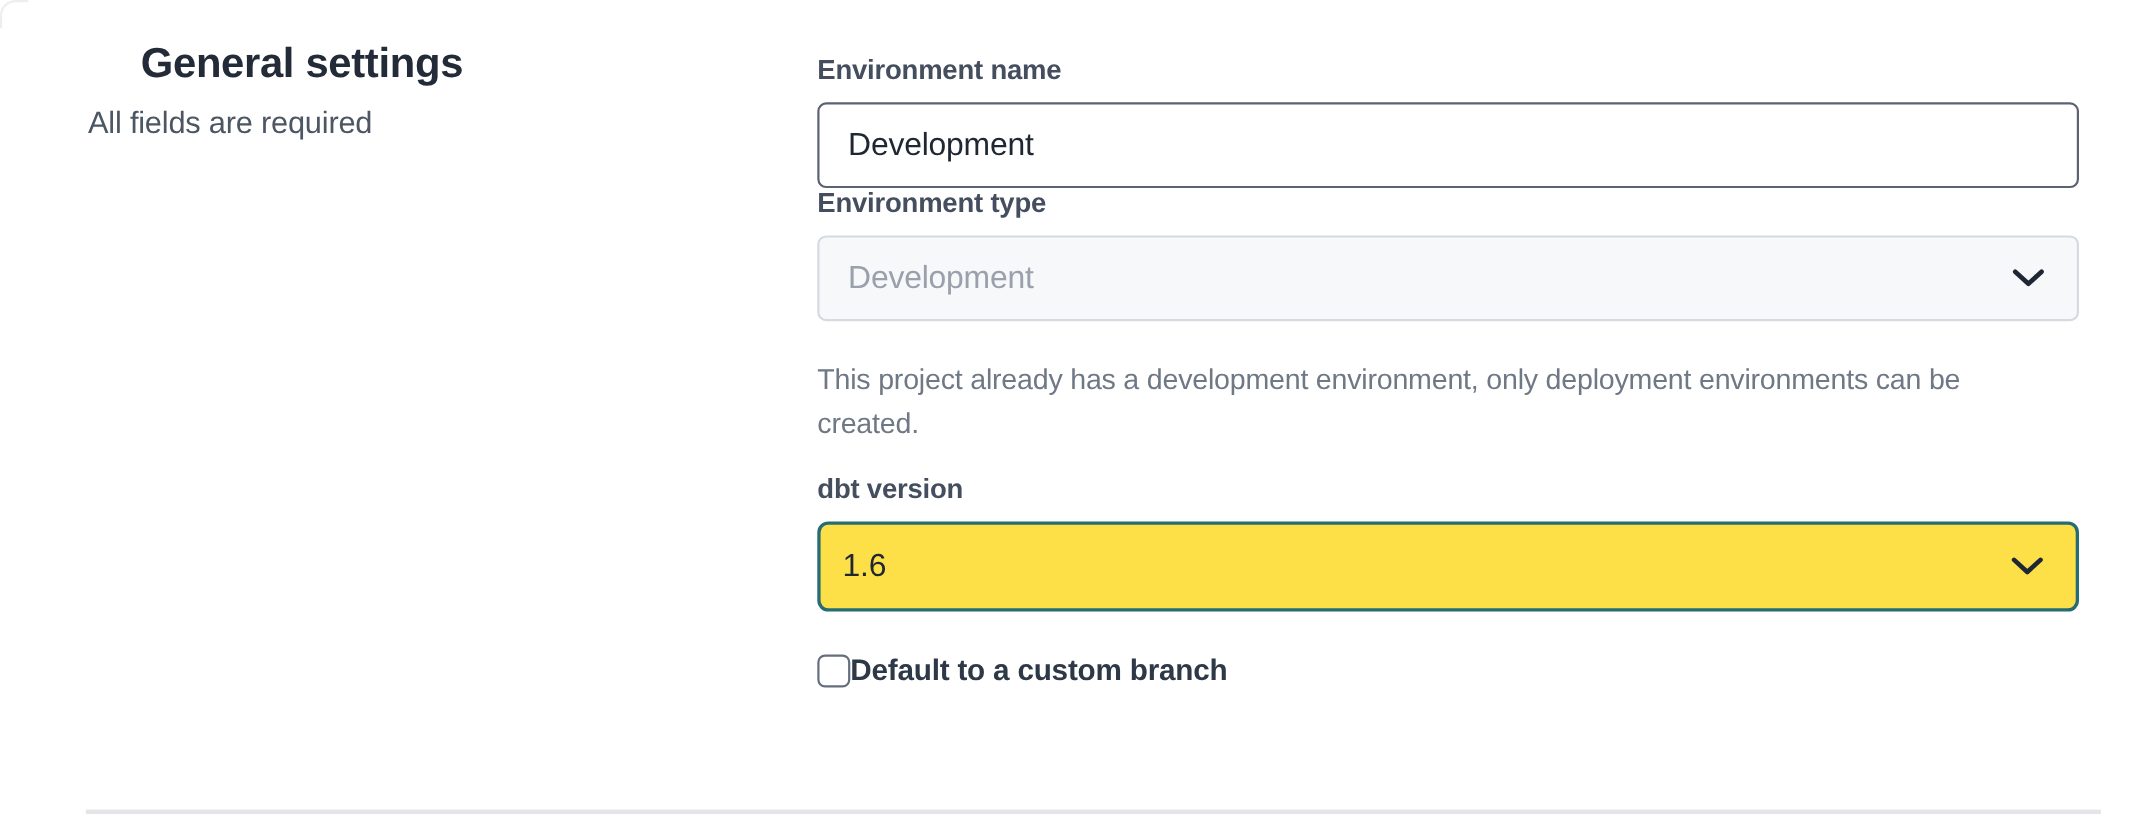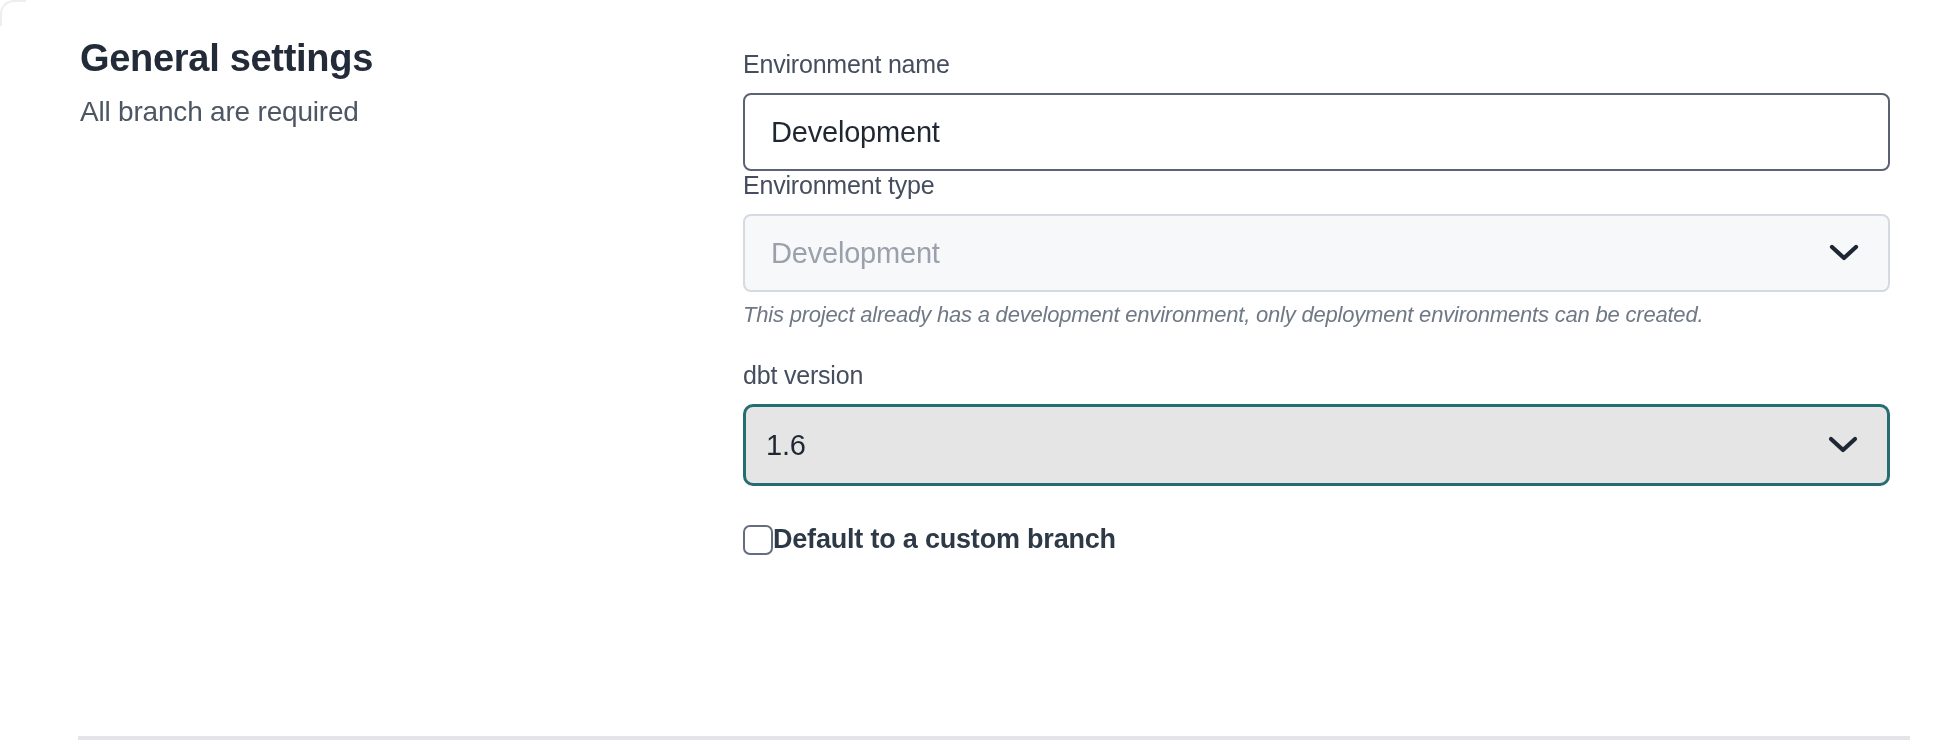--- a/index.html
+++ b/index.html
@@ -25,62 +25,62 @@
     color:var(--ink-value);
   }
   .card-corner{
     position:absolute;left:0;top:0;width:26px;height:26px;
     border-left:2px solid #eeeef1;border-top:2px solid #eeeef1;
     border-top-left-radius:14px;
   }
   .left-col{position:absolute;left:80px;top:36px;width:560px;}
   .page-title{
     font-size:38px;font-weight:700;color:var(--ink-heading);
-    letter-spacing:-0.3px;line-height:1.2;
+    letter-spacing:-0.3px;line-height:1.2;margin-left:48px;
   }
   .page-subtitle{
     margin-top:14px;font-size:28px;font-weight:400;color:var(--ink-subtitle);
     letter-spacing:-0.2px;
   }
   .right-col{position:absolute;left:743px;top:50px;width:1147px;}
   .field-label{
-    display:block;font-size:25px;font-weight:400;color:var(--ink-label);
+    display:block;font-size:25px;font-weight:700;color:var(--ink-label);
     letter-spacing:-0.2px;line-height:29px;margin-bottom:14px;
   }
   .mt{}
   .mt-dbt{margin-top:26px;}
   .text-input{
     width:100%;height:78px;border:2px solid var(--border-input);
     border-radius:8px;background:#fff;font-family:inherit;
     font-size:29px;color:var(--ink-value);padding:0 26px;outline:none;
     letter-spacing:-0.2px;
   }
   .select{
     position:relative;width:100%;height:78px;border-radius:8px;
     display:flex;align-items:center;padding:0 70px 0 26px;cursor:pointer;
   }
   .select.disabled{
     background:var(--bg-disabled);border:2px solid var(--border-disabled);
     cursor:default;
   }
   .select.focused{
-    background:#e5e5e5;border:3px solid var(--accent-teal);
+    background:#fde047;border:3px solid var(--accent-teal);
     border-radius:10px;height:82px;margin-top:12px;padding-left:20px;
   }
   .select-value{font-size:29px;color:var(--ink-value);letter-spacing:-0.2px;}
   .select.disabled .select-value{color:var(--ink-muted);}
   .chevron{
     position:absolute;right:28px;top:50%;transform:translateY(-50%);
     width:32px;height:20px;display:flex;align-items:center;justify-content:center;
     color:var(--chevron);
   }
   .chevron svg{display:block;}
   .helper{
-    margin-top:3px;font-size:22px;line-height:40px;color:var(--ink-helper);
-    letter-spacing:-0.2px;max-width:1120px;font-style:italic;
+    margin-top:33px;font-size:26px;line-height:40px;color:var(--ink-helper);
+    letter-spacing:-0.2px;max-width:1120px;
   }
   .checkbox-row{
     margin-top:38px;display:flex;align-items:center;
   }
   .checkbox{
     width:30px;height:30px;border:2px solid #656e7e;border-radius:7px;
     background:#fff;flex:0 0 auto;cursor:pointer;
   }
   .checkbox-label{
     font-size:27px;font-weight:700;color:#2e3947;letter-spacing:-0.2px;
@@ -91,21 +91,21 @@
     background:var(--divider);
   }
 </style>
 </head>
 <body>
 
 <div class="card-corner"></div>
 
 <div class="left-col">
   <h1 class="page-title">General settings</h1>
-  <p class="page-subtitle">All branch are required</p>
+  <p class="page-subtitle">All fields are required</p>
 </div>
 
 <div class="right-col">
 
   <label class="field-label">Environment name</label>
   <input type="text" class="text-input" value="Development" style="">
 
   <label class="field-label mt">Environment type</label>
   <div class="select disabled" role="combobox" aria-disabled="true">
     <span class="select-value">Development</span>

